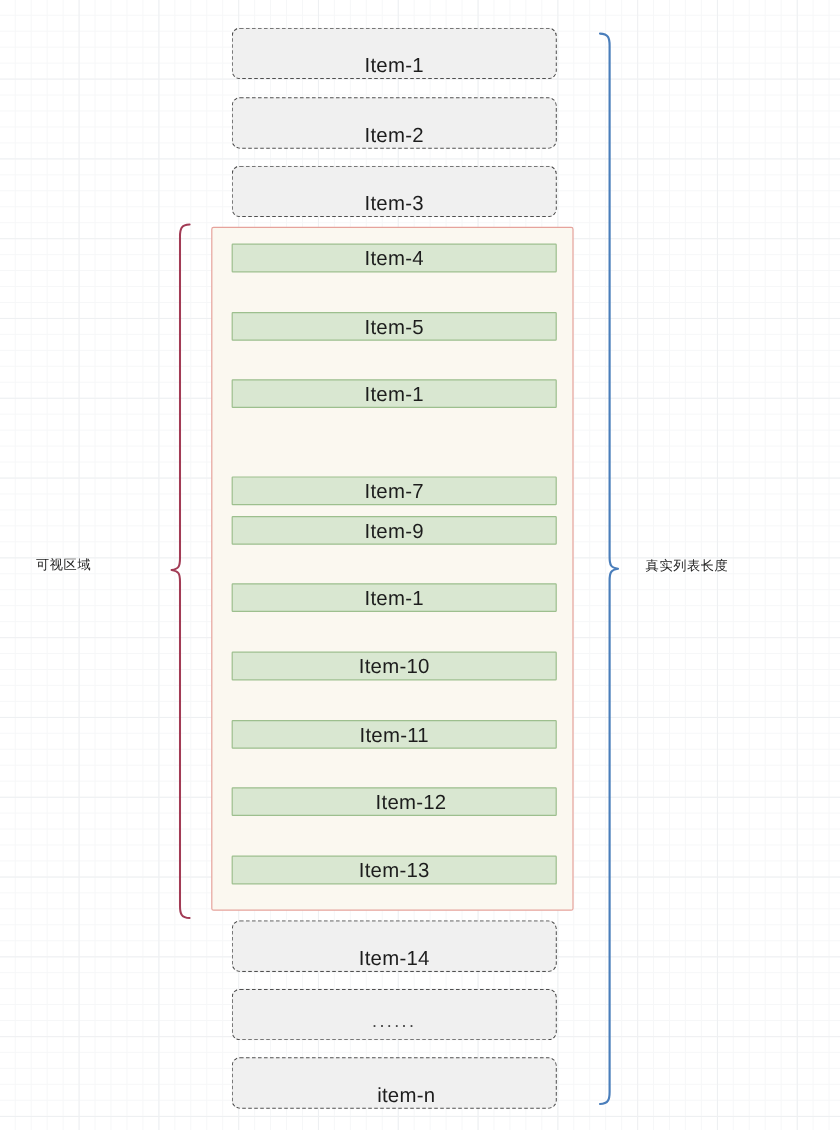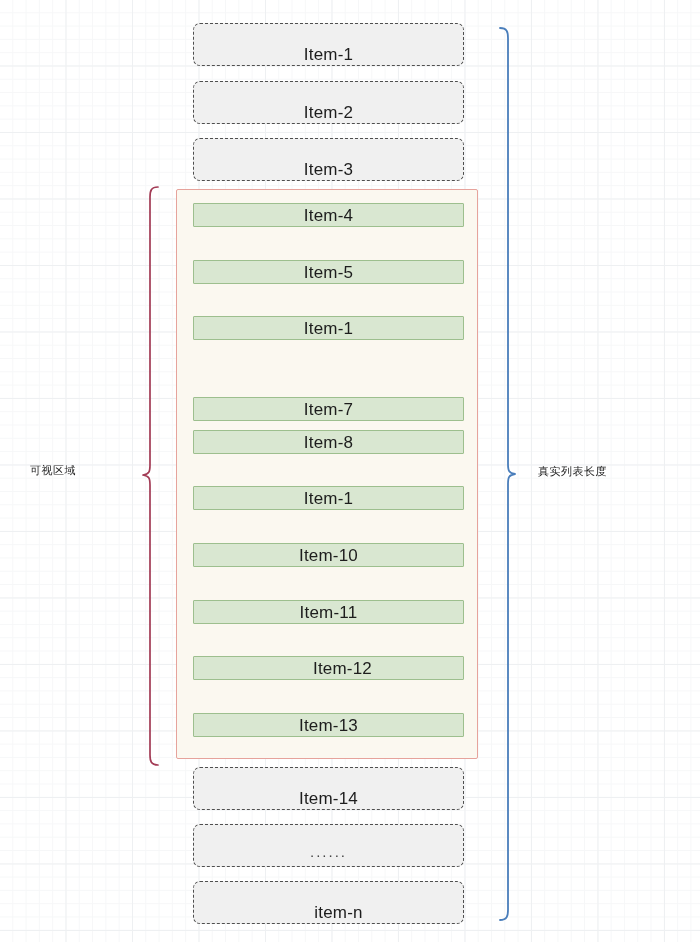--- a/index.html
+++ b/index.html
@@ -126,21 +126,21 @@
   <div class="item active" style="top:260px;">
     <span>Item-5</span>
   </div>
   <div class="item active" style="top:316px;">
     <span>Item-1</span>
   </div>
   <div class="item active" style="top:373px;margin-top:24px;">
     <span>Item-7</span>
   </div>
   <div class="item active" style="top:430px;">
-    <span>Item-8</span>
+    <span>Item-9</span>
   </div>
   <div class="item active" style="top:486px;">
     <span>Item-1</span>
   </div>
   <div class="item active" style="top:543px;">
     <span>Item-10</span>
   </div>
   <div class="item active" style="top:600px;">
     <span>Item-11</span>
   </div>

